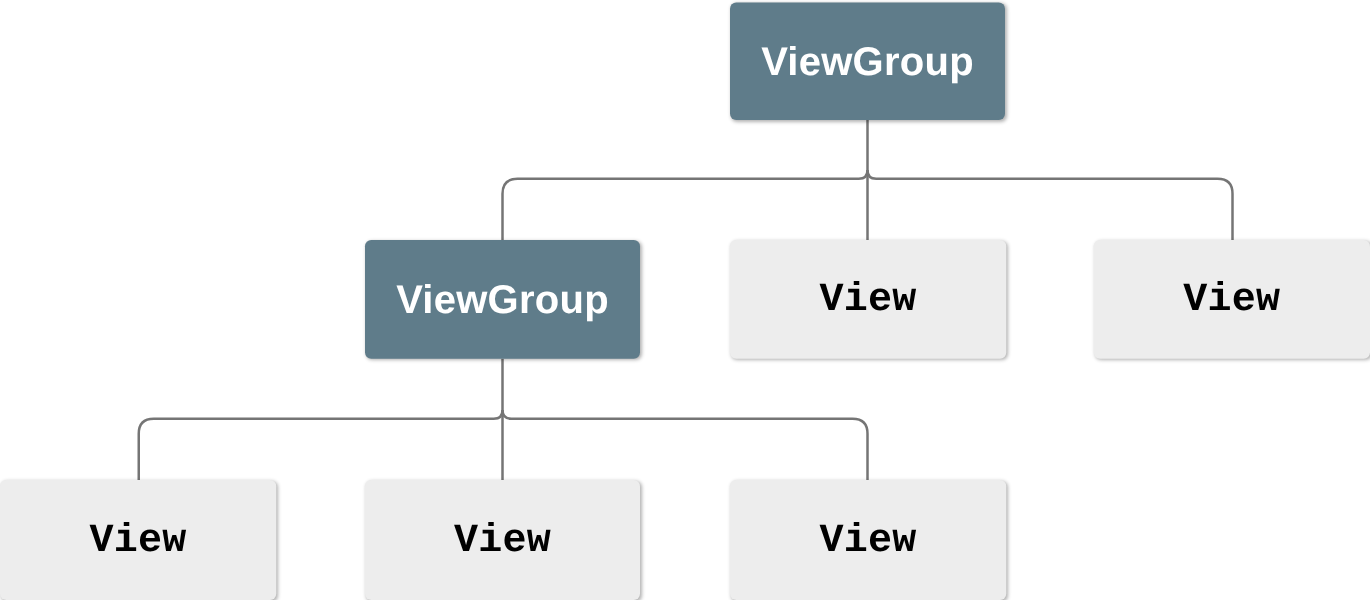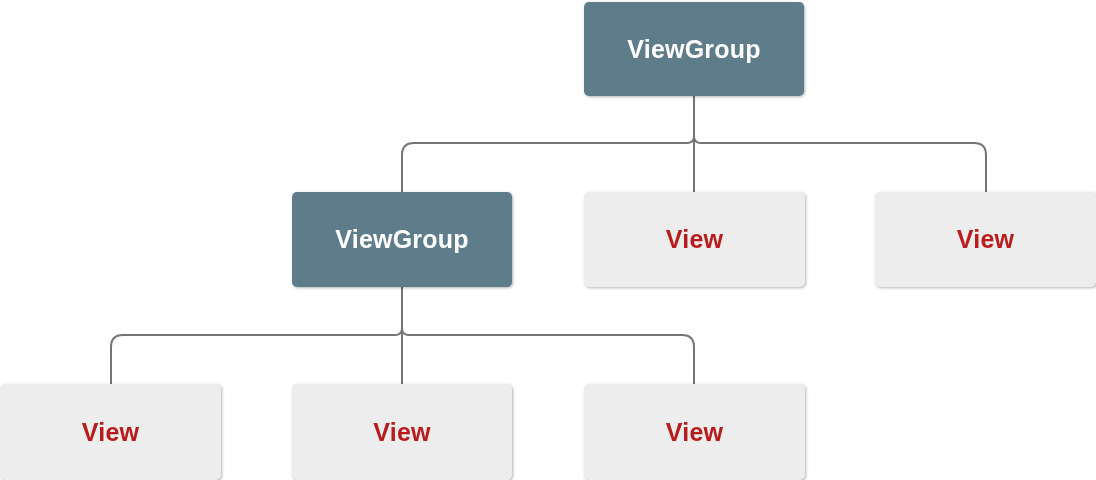--- a/index.html
+++ b/index.html
@@ -29,32 +29,33 @@
     stroke-width: 2;
   }
   .node {
     position: absolute;
     width: 220px;
     height: 95px;
     border-radius: 5px;
     display: flex;
     align-items: center;
     justify-content: center;
-    font-size: 25px;
+    font-size: 32px;
     font-weight: 700;
     letter-spacing: 0.2px;
     box-shadow: 1px 1px 3px rgba(0,0,0,0.30);
   }
   .node.viewgroup {
     background: #5f7c8a;
     color: #ffffff;
   }
   .node.view {
     background: #ededed;
-    color: #b91c1c;
+    color: #000000;
+    font-family: Liberation Mono, monospace;
   }
   
   .pos-root      { left: 584px; top: 2px;   height: 94px; }
   .pos-l2-vg     { left: 292px; top: 192px; }
   .pos-l2-view-m { left: 584px; top: 192px; width: 221px; }
   .pos-l2-view-r { left: 875px; top: 192px; width: 221px; }
   .pos-l3-view-l { left: 0px;   top: 384px; width: 221px; height: 96px; }
   .pos-l3-view-m { left: 292px; top: 384px; height: 96px; }
   .pos-l3-view-r { left: 584px; top: 384px; width: 221px; height: 96px; }
 </style>

